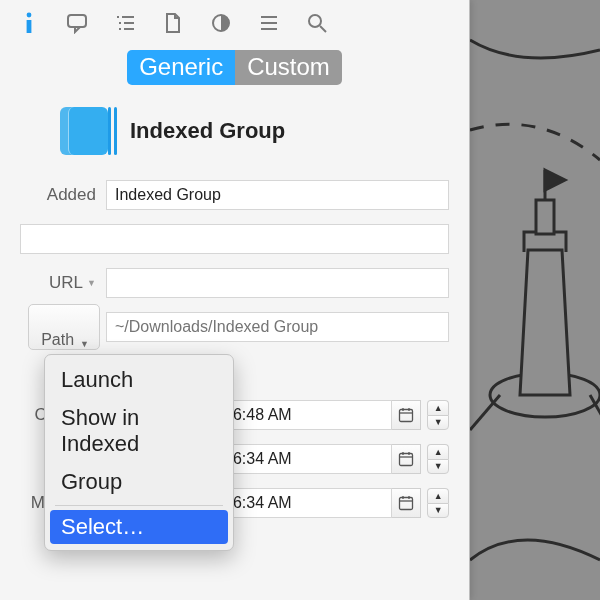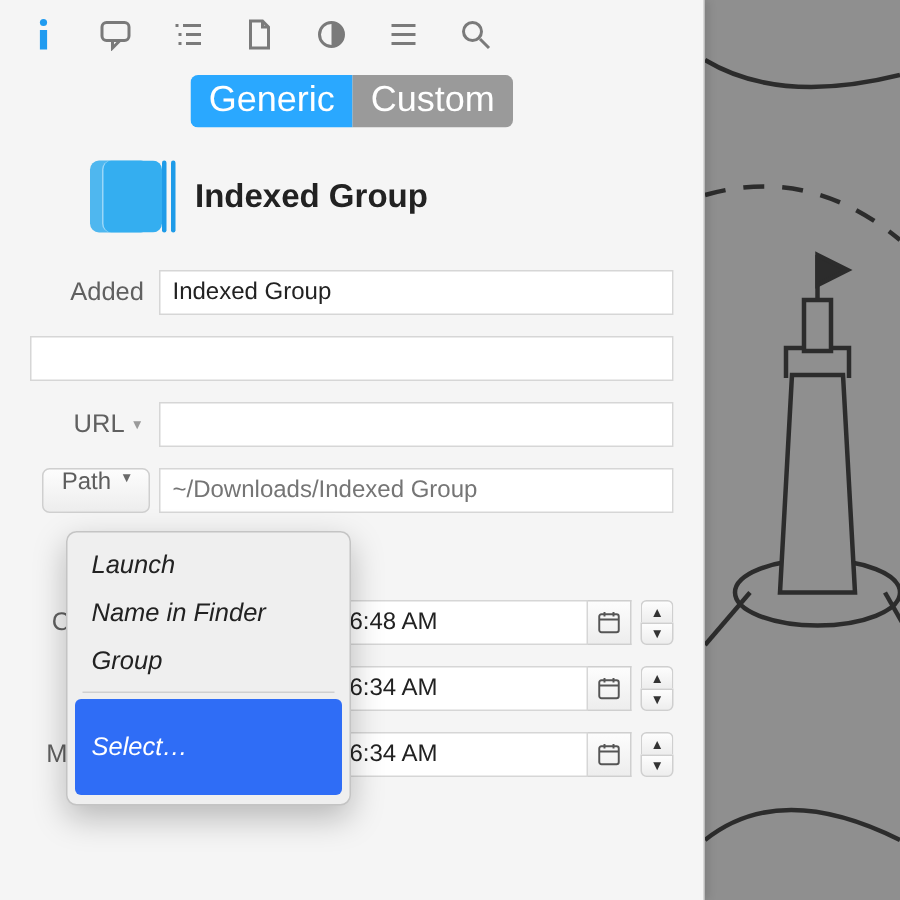--- a/index.html
+++ b/index.html
@@ -43,23 +43,23 @@
   .row { display:flex; align-items:center; height:44px; }
   .label { width:86px; text-align:right; padding-right:10px; font-size:17px; color:#606060; display:flex; justify-content:flex-end; align-items:center; gap:4px;}
   .label .tri { font-size:9px; color:#9a9a9a; }
   .field { flex:1; }
   .inp {
     width: 100%; height:30px; border:1px solid #d6d6d6; background:#fff;
     padding:0 8px; font-size:16px; color:#222;
   }
   .inp.placeholder { color:#737373; }
   .path-btn {
-    height:30px; padding:0 10px 0 12px; border:1px solid #cfcfcf; border-radius:5px;
+    height:46px; padding:0 10px 0 12px; border:1px solid #cfcfcf; border-radius:5px;
     background:linear-gradient(#fdfdfd,#ededed); color:#5d5d5d; font-size:16px;
-    display:flex; align-items:flex-start; gap:6px; cursor:pointer;
+    display:flex; align-items:flex-end; gap:6px; cursor:pointer;
   }
   .path-btn .tri { font-size:9px; color:#6a6a6a; }
   .date-row { display:flex; align-items:center; height:44px; }
   .date-row .dval {
     height:30px; border:1px solid #d6d6d6; background:#fff; padding:0 8px;
     display:flex; align-items:center; font-size:16px; color:#222; width:290px;
   }
   .picker-btn {
     width:30px; height:30px; border:1px solid #cfcfcf; border-left:none; background:linear-gradient(#fdfdfd,#ededed);
     display:flex; align-items:center; justify-content:center; color:#555; cursor:pointer;
@@ -72,24 +72,24 @@
   .stepper div:first-child { border-bottom:none; border-radius:4px 4px 0 0;}
   .stepper div:last-child { border-radius:0 0 4px 4px;}
   
   .menu {
     position:absolute; left:44px; top:354px; width:190px;
     background:#efefef; border:1px solid #c4c4c4; border-radius:7px;
     box-shadow:0 8px 22px rgba(0,0,0,0.25);
     padding:6px 0;
   }
   .menu-item {
-    padding:6px 16px; font-size:17px; color:#222; cursor:pointer;font-style:italic;
+    padding:6px 16px; font-size:22px; color:#222; cursor:pointer;
   }
   .menu-sep { height:1px; background:#cfcfcf; margin:4px 10px; }
-  .menu-item.hl { background:#2f6df6; color:#fff; border-radius:4px; margin:0 5px; padding:22px 11px;}
+  .menu-item.hl { background:#2f6df6; color:#fff; border-radius:4px; margin:0 5px; padding:4px 11px;}
 </style>
 </head>
 <body>
 
 <div class="bg">
   <svg width="600" height="600" viewBox="0 0 600 600">
     <rect width="600" height="600" fill="#8f8f8f"></rect>
     <g stroke="#2c2c2c" stroke-width="3" fill="none">
       <path d="M470 40 Q520 70 600 50"></path>
       <path d="M470 130 Q540 110 600 160" stroke-dasharray="14 12"></path>
@@ -252,19 +252,19 @@
       <div class="stepper">
           <div>▲</div>
           <div>▼</div>
         </div>
     </div>
 
   </div>
 
   <div class="menu">
     <div class="menu-item">Launch</div>
-    <div class="menu-item">Name in Finder</div>
+    <div class="menu-item">Show in Indexed</div>
     <div class="menu-item">Group</div>
     <div class="menu-sep"></div>
     <div class="menu-item hl">Select…</div>
   </div>
 
 </div>
 
 </body></html>

